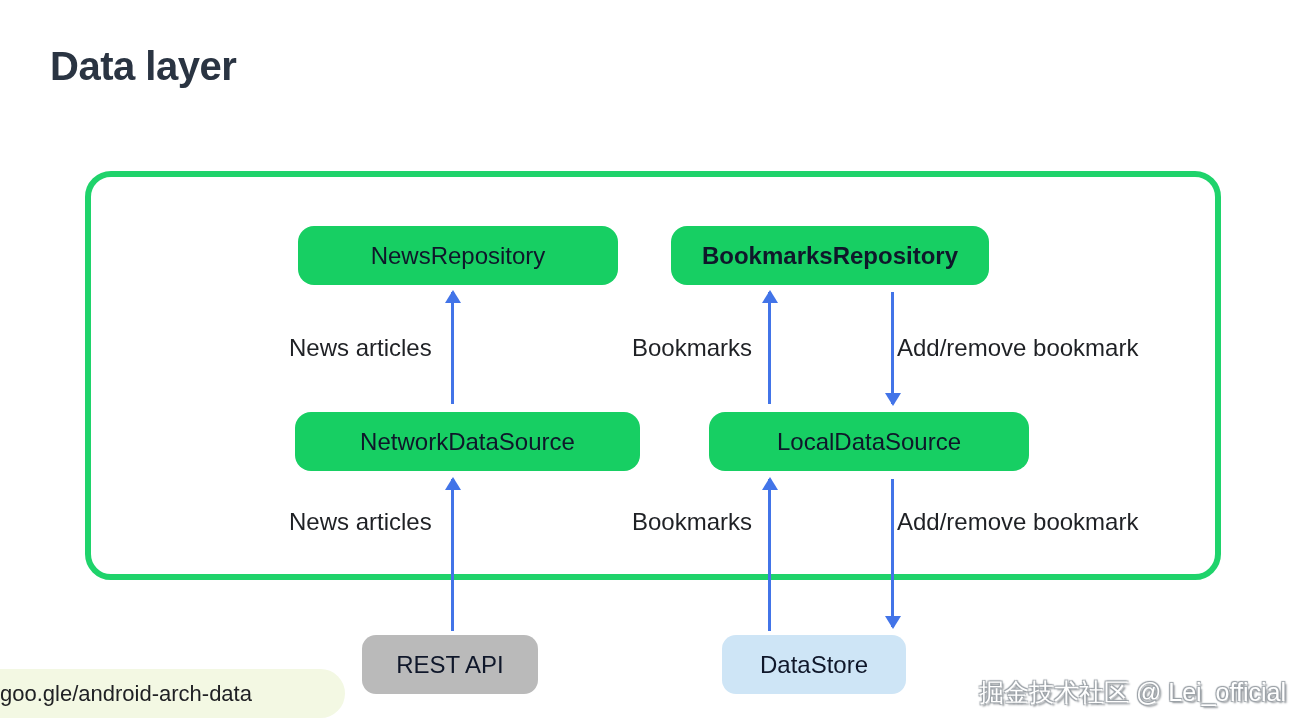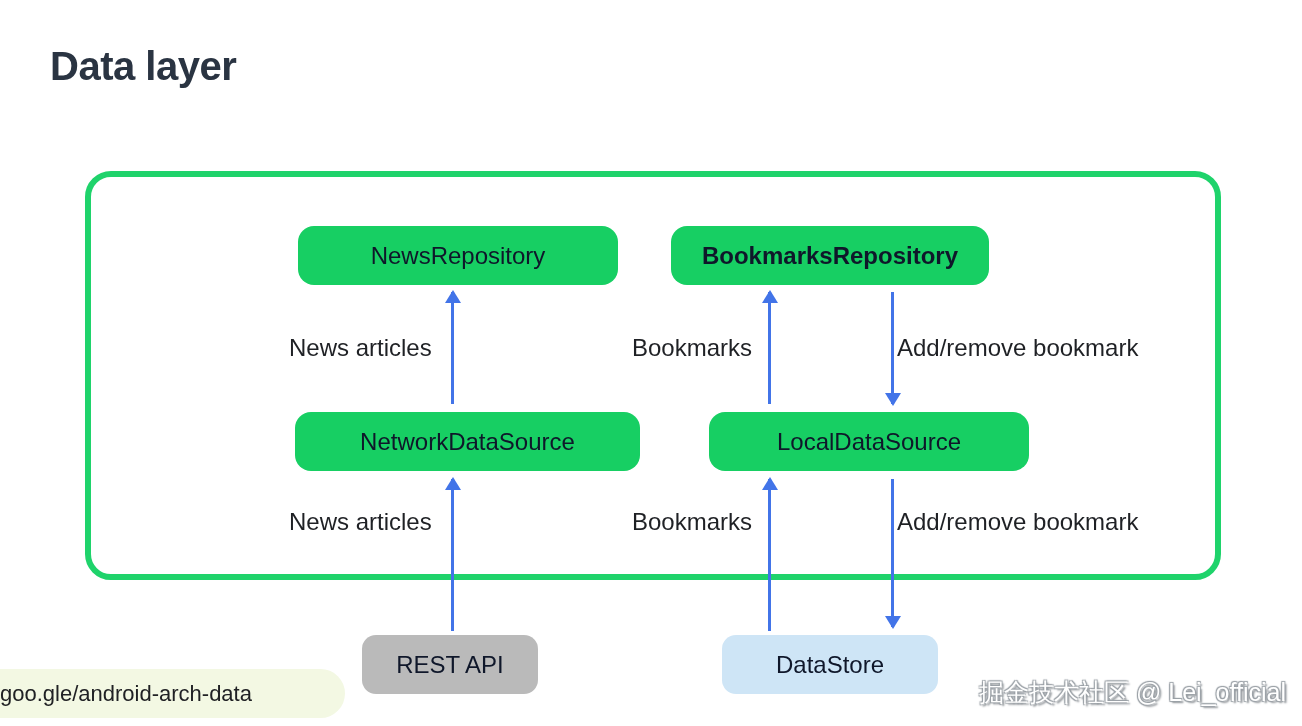--- a/index.html
+++ b/index.html
@@ -33,21 +33,21 @@
     position:absolute; height:59px;
     display:flex; align-items:center; justify-content:center;
     font-size:24px; color:#0f172a;
     border-radius:16px; background:var(--node-green);
   }
   .node.news{left:298px; top:226px; width:320px;}
   .node.bookmarks{left:671px; top:226px; width:318px;font-weight:bold;}
   .node.network{left:295px; top:412px; width:345px;}
   .node.local{left:701px; top:412px; width:320px;margin-left:8px;}
   .node.rest{left:362px; top:635px; width:176px; background:var(--rest-gray); border-radius:14px;}
-  .node.datastore{left:722px; top:635px; width:216px; background:var(--datastore-blue); border-radius:14px;}
+  .node.datastore{left:722px; top:635px; width:184px; background:var(--datastore-blue); border-radius:14px;}
   .edge-label{
     position:absolute; font-size:24px; color:var(--label-color);
     line-height:28px; white-space:nowrap;
   }
   .lbl-news-top{left:289px; top:334px;}
   .lbl-bookmarks-top{left:632px; top:334px;}
   .lbl-addremove-top{left:897px; top:334px;}
   .lbl-news-bottom{left:289px; top:508px;}
   .lbl-bookmarks-bottom{left:632px; top:508px;}
   .lbl-addremove-bottom{left:897px; top:508px;}

